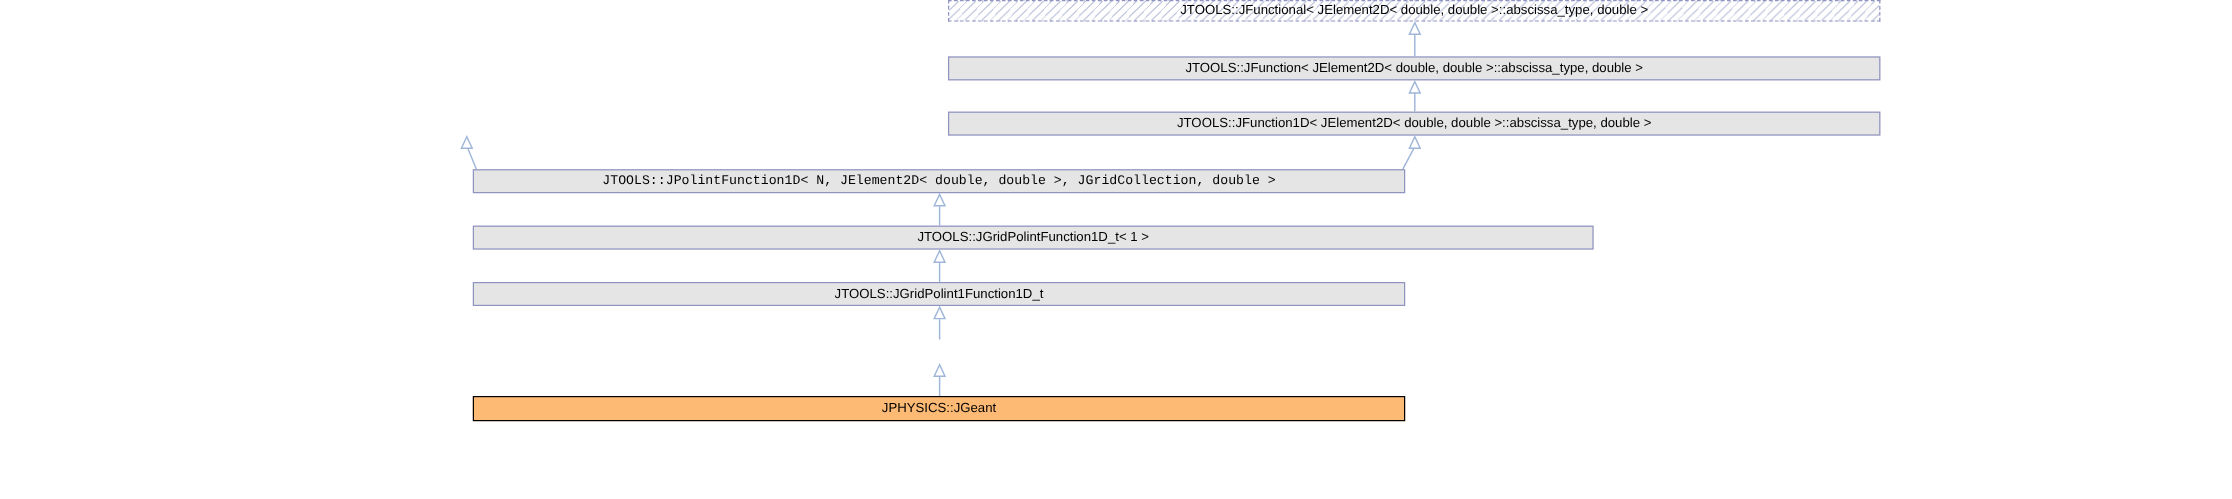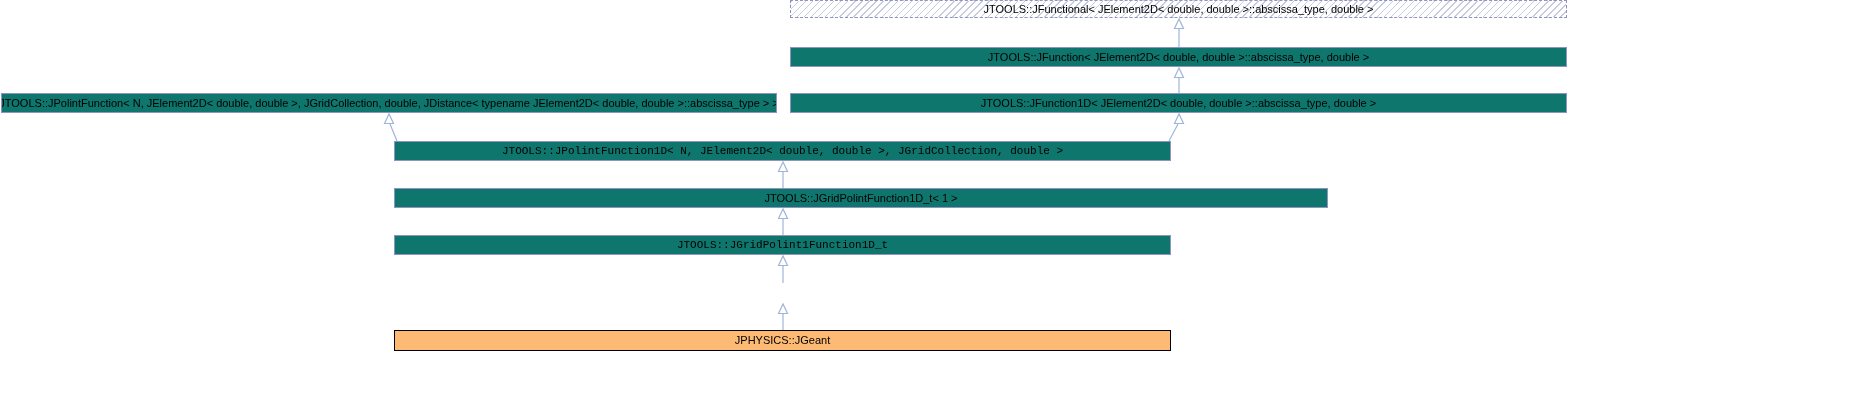--- a/index.html
+++ b/index.html
@@ -20,21 +20,21 @@
     left: 0;
     top: 0;
     pointer-events: none;
   }
   .node {
     position: absolute;
     box-sizing: border-box;
     display: flex;
     align-items: center;
     justify-content: center;
-    background: #0f766e;
+    background: #e5e5e5;
     border: 1px solid #8f93c0;
     color: #000000;
     font-size: 11px;
     line-height: 1;
     white-space: nowrap;
     overflow: hidden;
     cursor: pointer;
   }
   .node.hatched {
     background-color: #ffffff;
@@ -80,26 +80,25 @@
       <polygon points="783,209 778.5,218.5 787.5,218.5"></polygon>
       <polygon points="783,256 778.5,265.5 787.5,265.5"></polygon>
       <polygon points="783,304 778.5,313.5 787.5,313.5"></polygon>
     </g>
   </svg>
 
   <div class="node hatched" style="left:790px; top:0px;   width:777px; height:18px;">JTOOLS::JFunctional&lt; JElement2D&lt; double, double &gt;::abscissa_type, double &gt;</div>
 
   <div class="node" style="left:790px; top:47px;  width:777px; height:20px;">JTOOLS::JFunction&lt; JElement2D&lt; double, double &gt;::abscissa_type, double &gt;</div>
 
-  <div class="node" style="left:1px;   top:93px;  width:776px; height:20px;">JTOOLS::JPolintFunction&lt; N, JElement2D&lt; double, double &gt;, JGridCollection, double, JDistance&lt; typename JElement2D&lt; double, double &gt;::abscissa_type &gt; &gt;</div>
 
   <div class="node" style="left:790px; top:93px;  width:777px; height:20px;">JTOOLS::JFunction1D&lt; JElement2D&lt; double, double &gt;::abscissa_type, double &gt;</div>
 
   <div class="node" style="left:394px; top:141px; width:777px; height:20px;font-family:Liberation Mono, monospace;">JTOOLS::JPolintFunction1D&lt; N, JElement2D&lt; double, double &gt;, JGridCollection, double &gt;</div>
 
   <div class="node" style="left:394px; top:188px; width:934px; height:20px;">JTOOLS::JGridPolintFunction1D_t&lt; 1 &gt;</div>
 
-  <div class="node" style="left:394px; top:235px; width:777px; height:20px;font-family:Liberation Mono, monospace;">JTOOLS::JGridPolint1Function1D_t</div>
+  <div class="node" style="left:394px; top:235px; width:777px; height:20px;">JTOOLS::JGridPolint1Function1D_t</div>
 
 
   <div class="node current" style="left:394px; top:330px; width:777px; height:21px;">JPHYSICS::JGeant</div>
 
 </div>
 
 </body></html>

